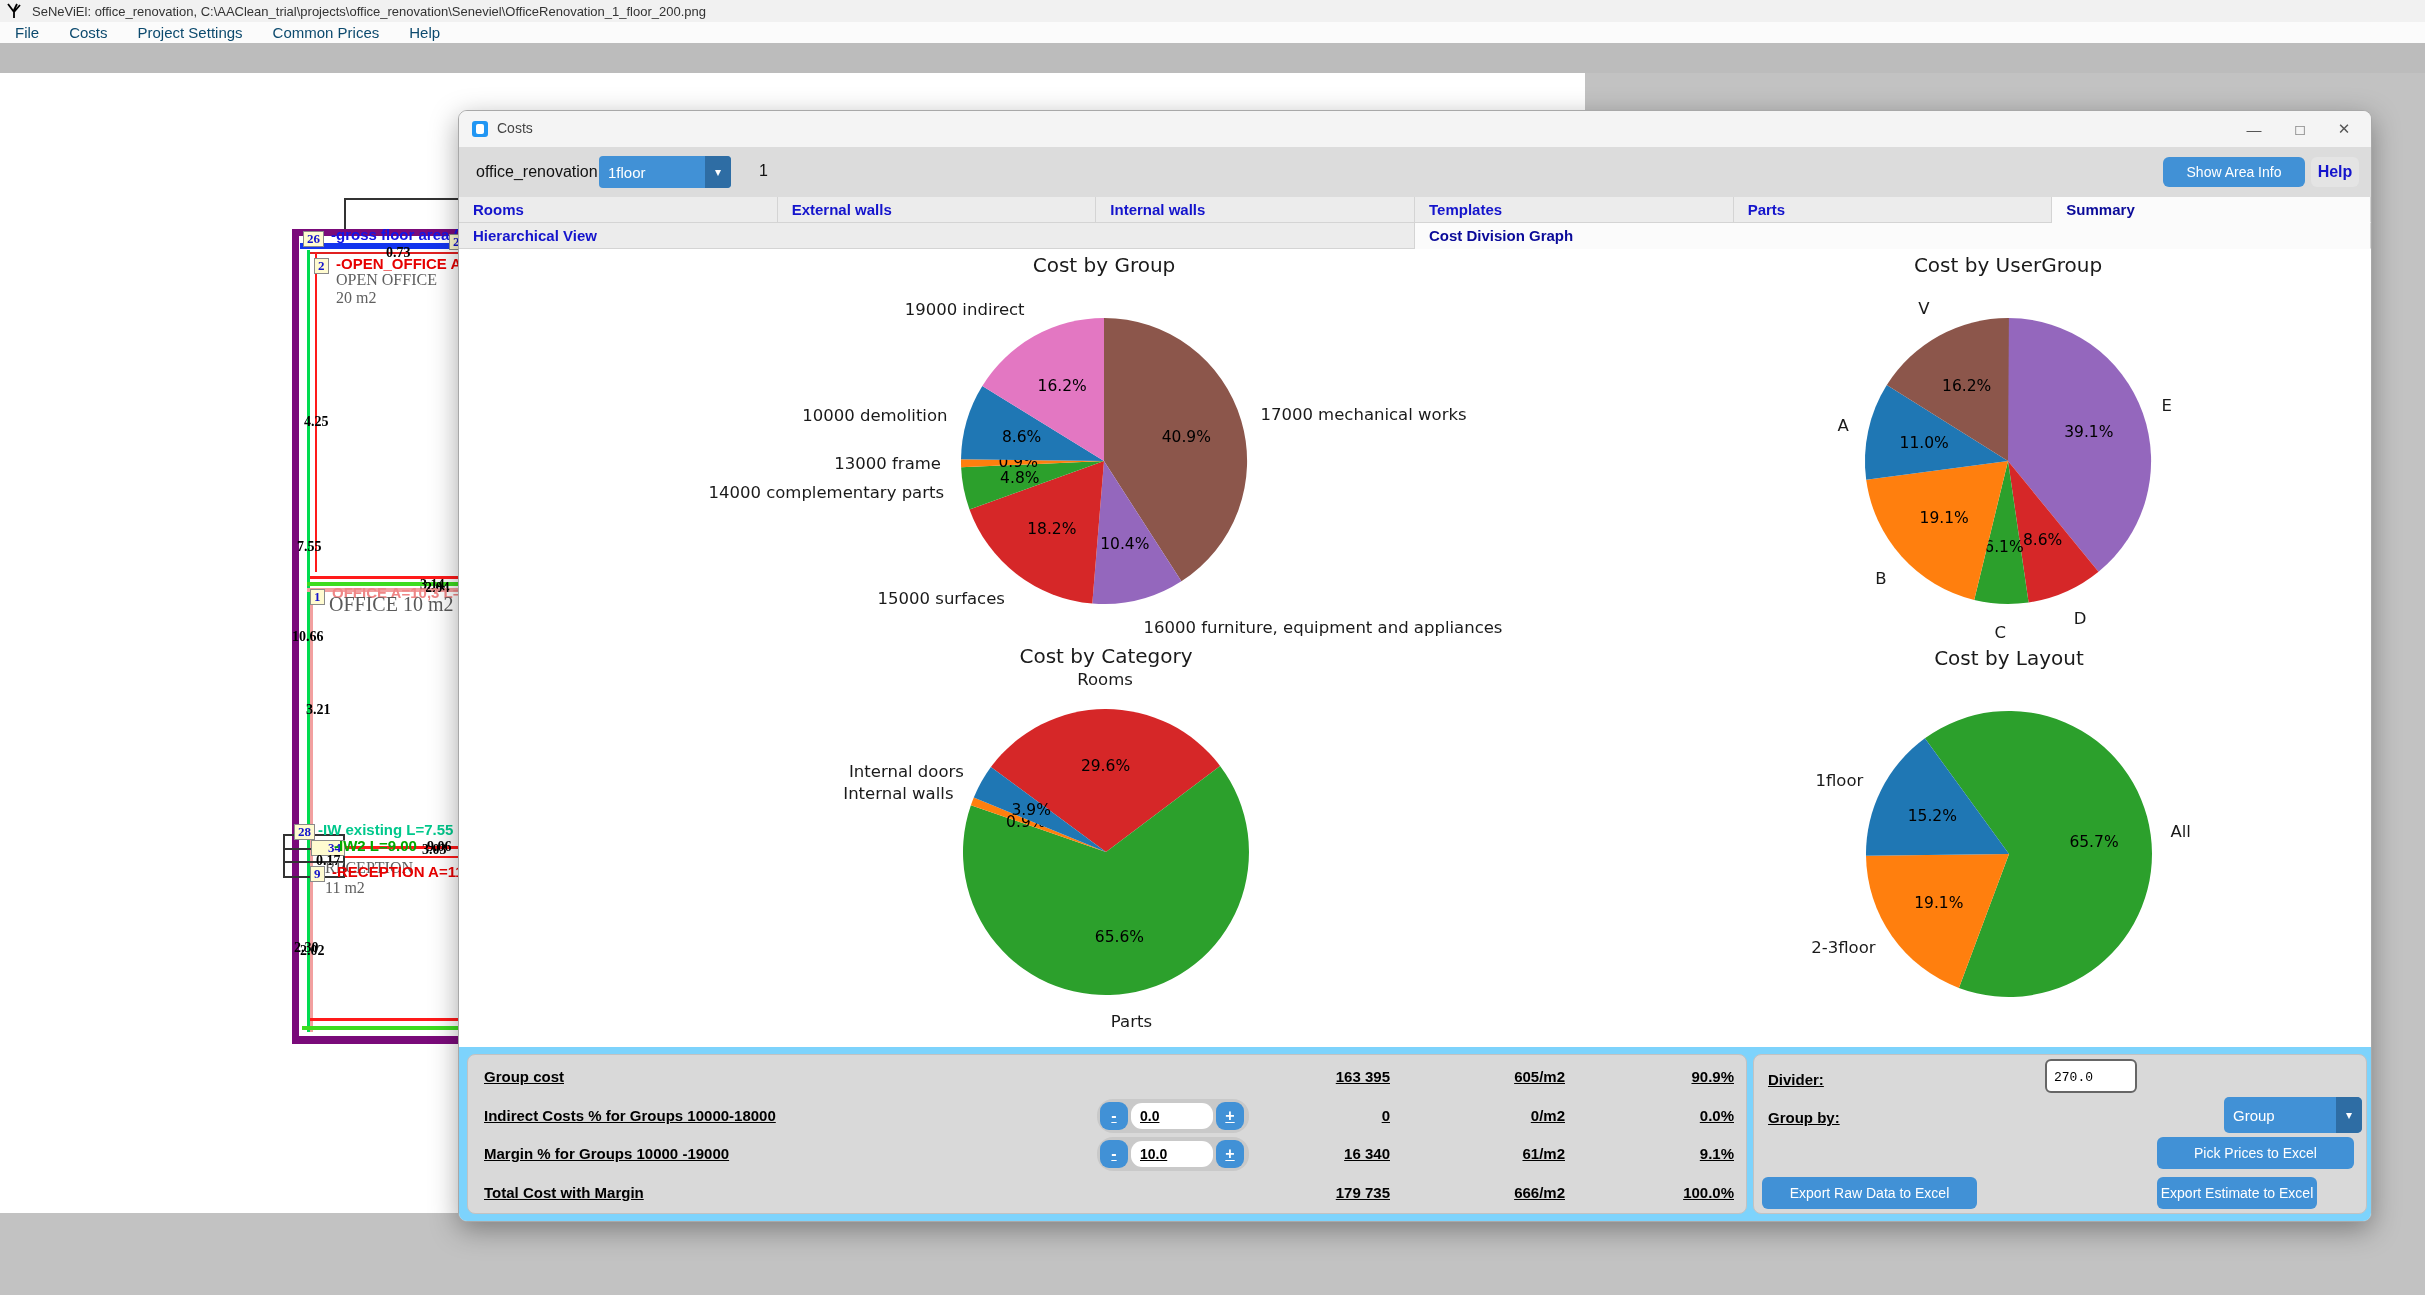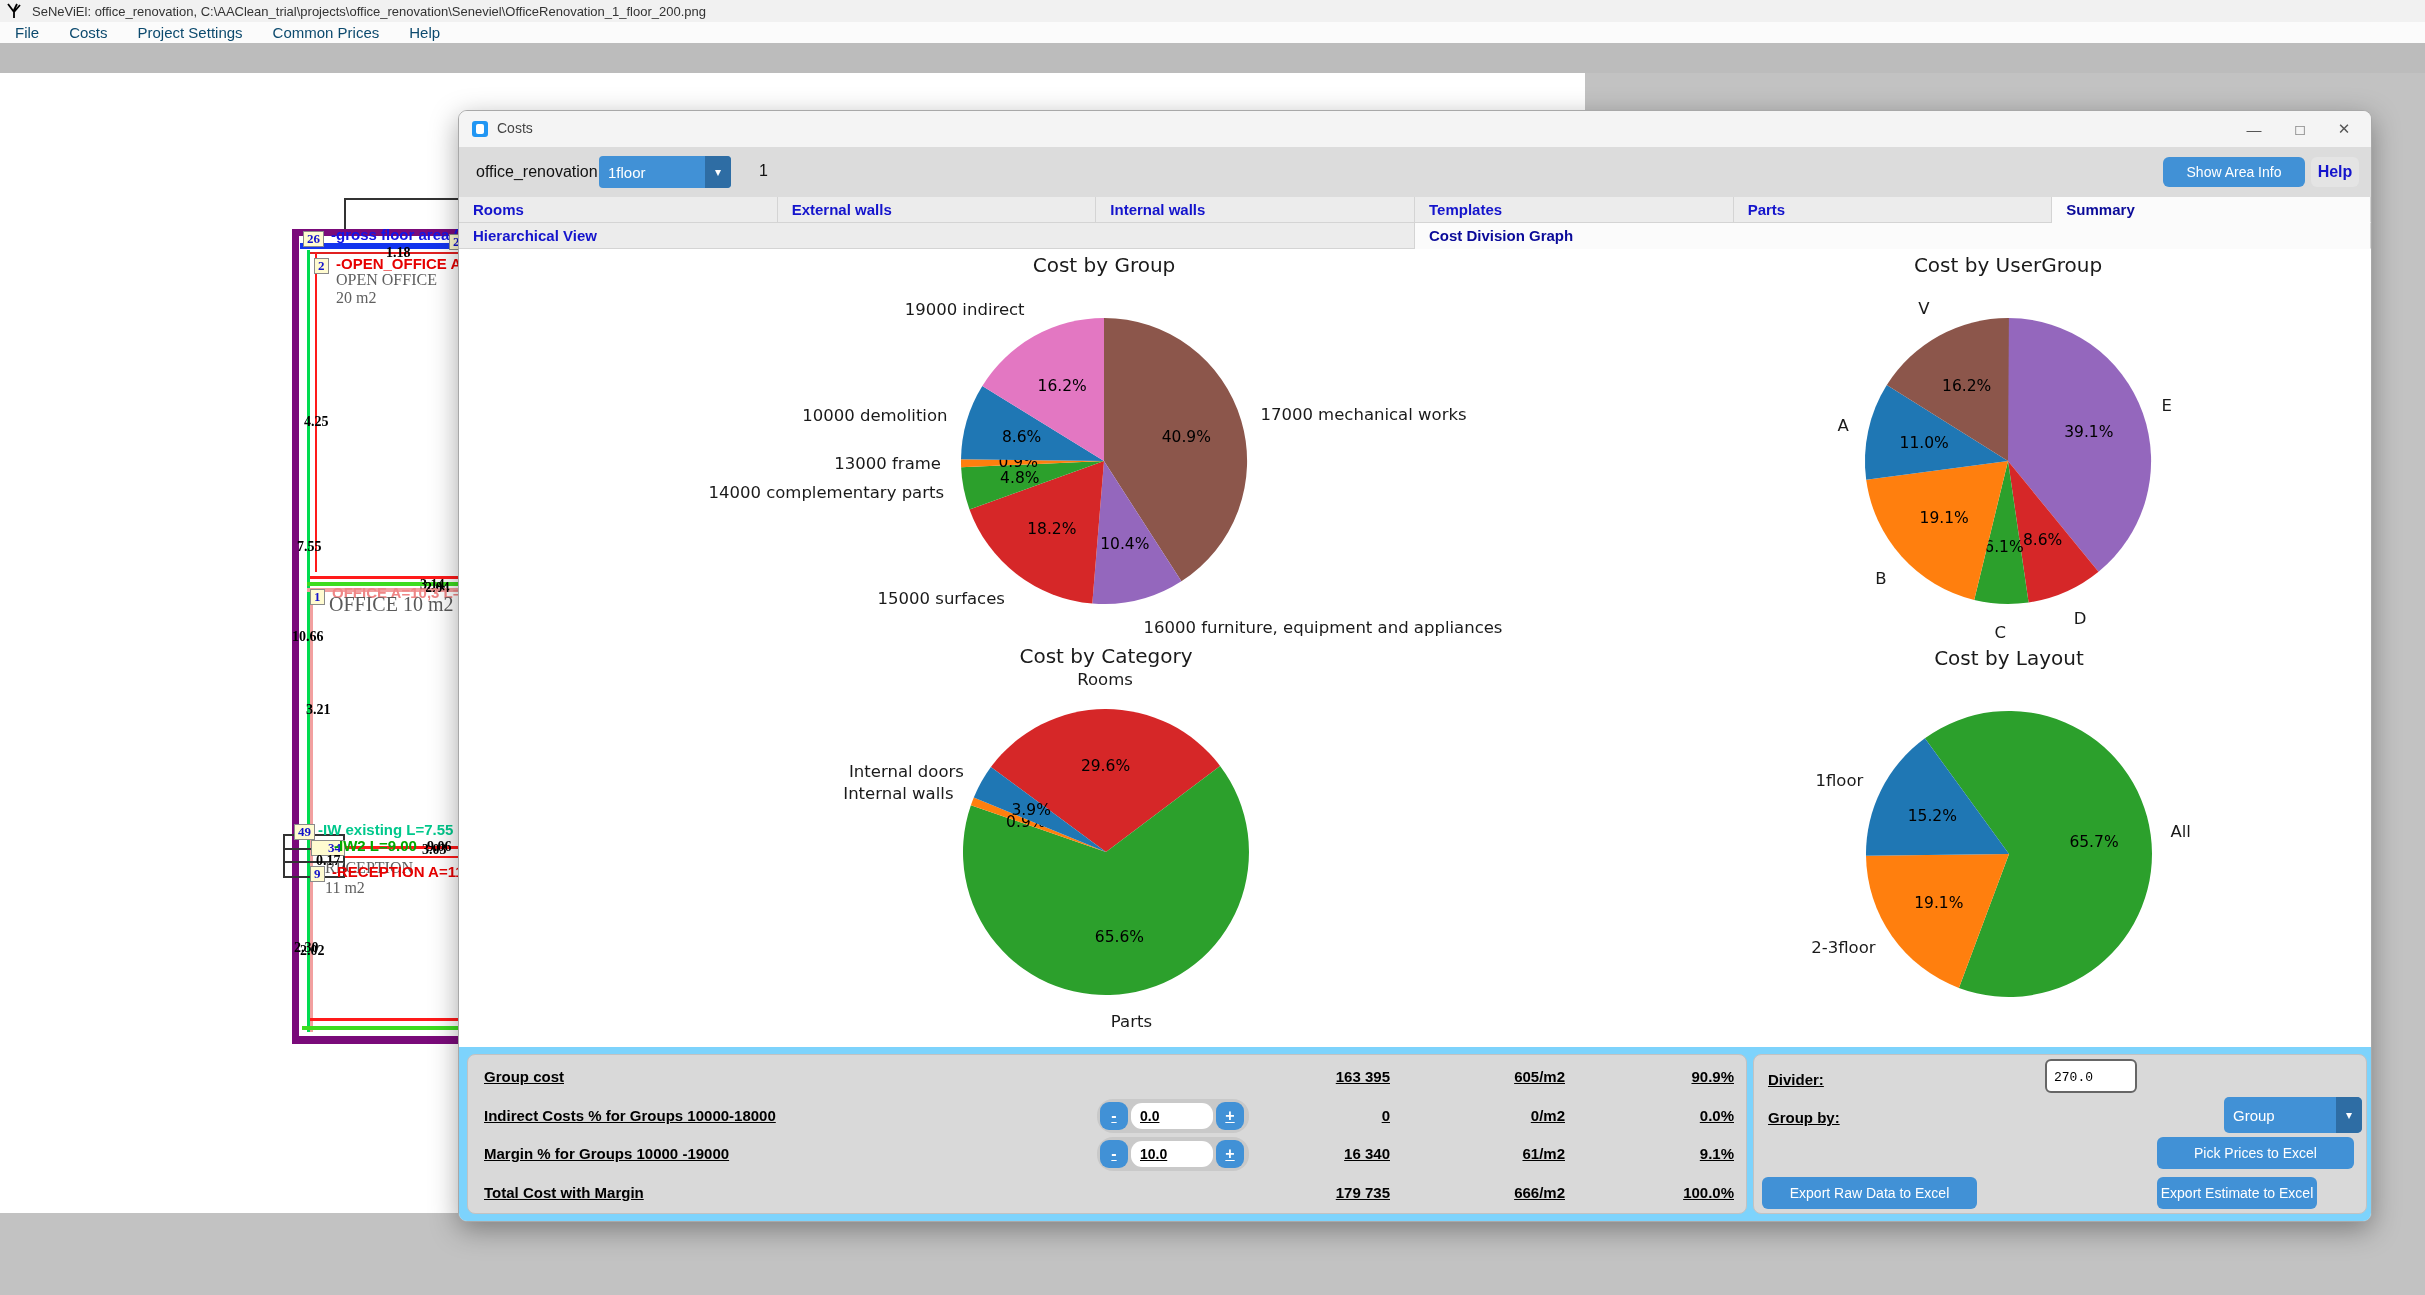--- a/index.html
+++ b/index.html
@@ -134,35 +134,35 @@
     <div class="pline" style="left: 283px; top: 861px; width: 62px; height: 2px; background: rgb(51, 51, 51);"></div>
     <div class="pline" style="left: 330px; top: 846px; width: 292px; height: 3px; background: rgb(255, 26, 26);"></div>
     <div class="pline" style="left: 345px; top: 856px; width: 277px; height: 2px; background: rgb(255, 26, 26);"></div>
     <div class="pline" style="left: 310px; top: 1018px; width: 312px; height: 3px; background: rgb(255, 26, 26);"></div>
     <div class="pline" style="left: 302px; top: 1026px; width: 320px; height: 4px; background: rgb(61, 220, 32);"></div>
     <div class="pline" style="left: 292px; top: 1036px; width: 330px; height: 8px; background: rgb(122, 10, 122);"></div>
     <div class="prect" style="left: 283px; top: 834px; width: 62px; height: 44px;"></div>
     <div class="ptext pt-badge" style="left: 303px; top: 231px;">26</div>
     <div class="ptext pt-blue" style="left: 331px; top: 227px;">-gross floor area (lab</div>
     <div class="ptext pt-badge" style="left: 449px; top: 234px;">24</div>
-    <div class="ptext pt-dim" style="left: 386px; top: 246px;">1.18</div>
+    <div class="ptext pt-dim" style="left: 386px; top: 246px;">0.73</div>
     <div class="ptext pt-badge" style="left: 314px; top: 258px;">2</div>
     <div class="ptext pt-red" style="left: 336px; top: 256px;">-OPEN_OFFICE A=20.</div>
     <div class="ptext pt-room" style="left: 336px; top: 272px;">OPEN OFFICE</div>
     <div class="ptext pt-room" style="left: 336px; top: 290px;">20 m2</div>
     <div class="ptext pt-dim" style="left: 304px; top: 415px;">4.25</div>
     <div class="ptext pt-dim" style="left: 297px; top: 540px;">7.55</div>
     <div class="ptext pt-dim" style="left: 420px; top: 578px;">3.14</div>
     <div class="ptext pt-dim" style="left: 425px; top: 581px;">2.04</div>
     <div class="ptext pt-badge" style="left: 310px; top: 589px;">1</div>
     <div class="ptext pt-pink" style="left: 332px; top: 585px;">OFFICE A=10,3 L=1:</div>
     <div class="ptext pt-roomBig" style="left: 329px; top: 594px;">OFFICE 10 m2</div>
     <div class="ptext pt-dim" style="left: 292px; top: 630px;">10.66</div>
     <div class="ptext pt-dim" style="left: 306px; top: 703px;">3.21</div>
-    <div class="ptext pt-badge" style="left: 294px; top: 824px;">49</div>
+    <div class="ptext pt-badge" style="left: 294px; top: 824px;">28</div>
     <div class="ptext pt-teal" style="left: 318px; top: 822px;">-IW existing L=7.55</div>
     <div class="ptext pt-badge" style="left: 311px; top: 840px; padding-left: 16px;">34</div>
     <div class="ptext pt-green" style="left: 334px; top: 838px;">-IW2 L=9.00</div>
     <div class="ptext pt-dim" style="left: 427px; top: 840px;">9.06</div>
     <div class="ptext pt-dim" style="left: 422px; top: 843px;">3.03</div>
     <div class="ptext pt-dim" style="left: 316px; top: 854px;">0.17</div>
     <div class="ptext pt-badge" style="left: 310px; top: 866px;">9</div>
     <div class="ptext pt-room" style="left: 325px; top: 860px;">RECEPTION</div>
     <div class="ptext pt-red" style="left: 332px; top: 864px;">-RECEPTION A=11.3</div>
     <div class="ptext pt-room" style="left: 325px; top: 880px;">11 m2</div>

